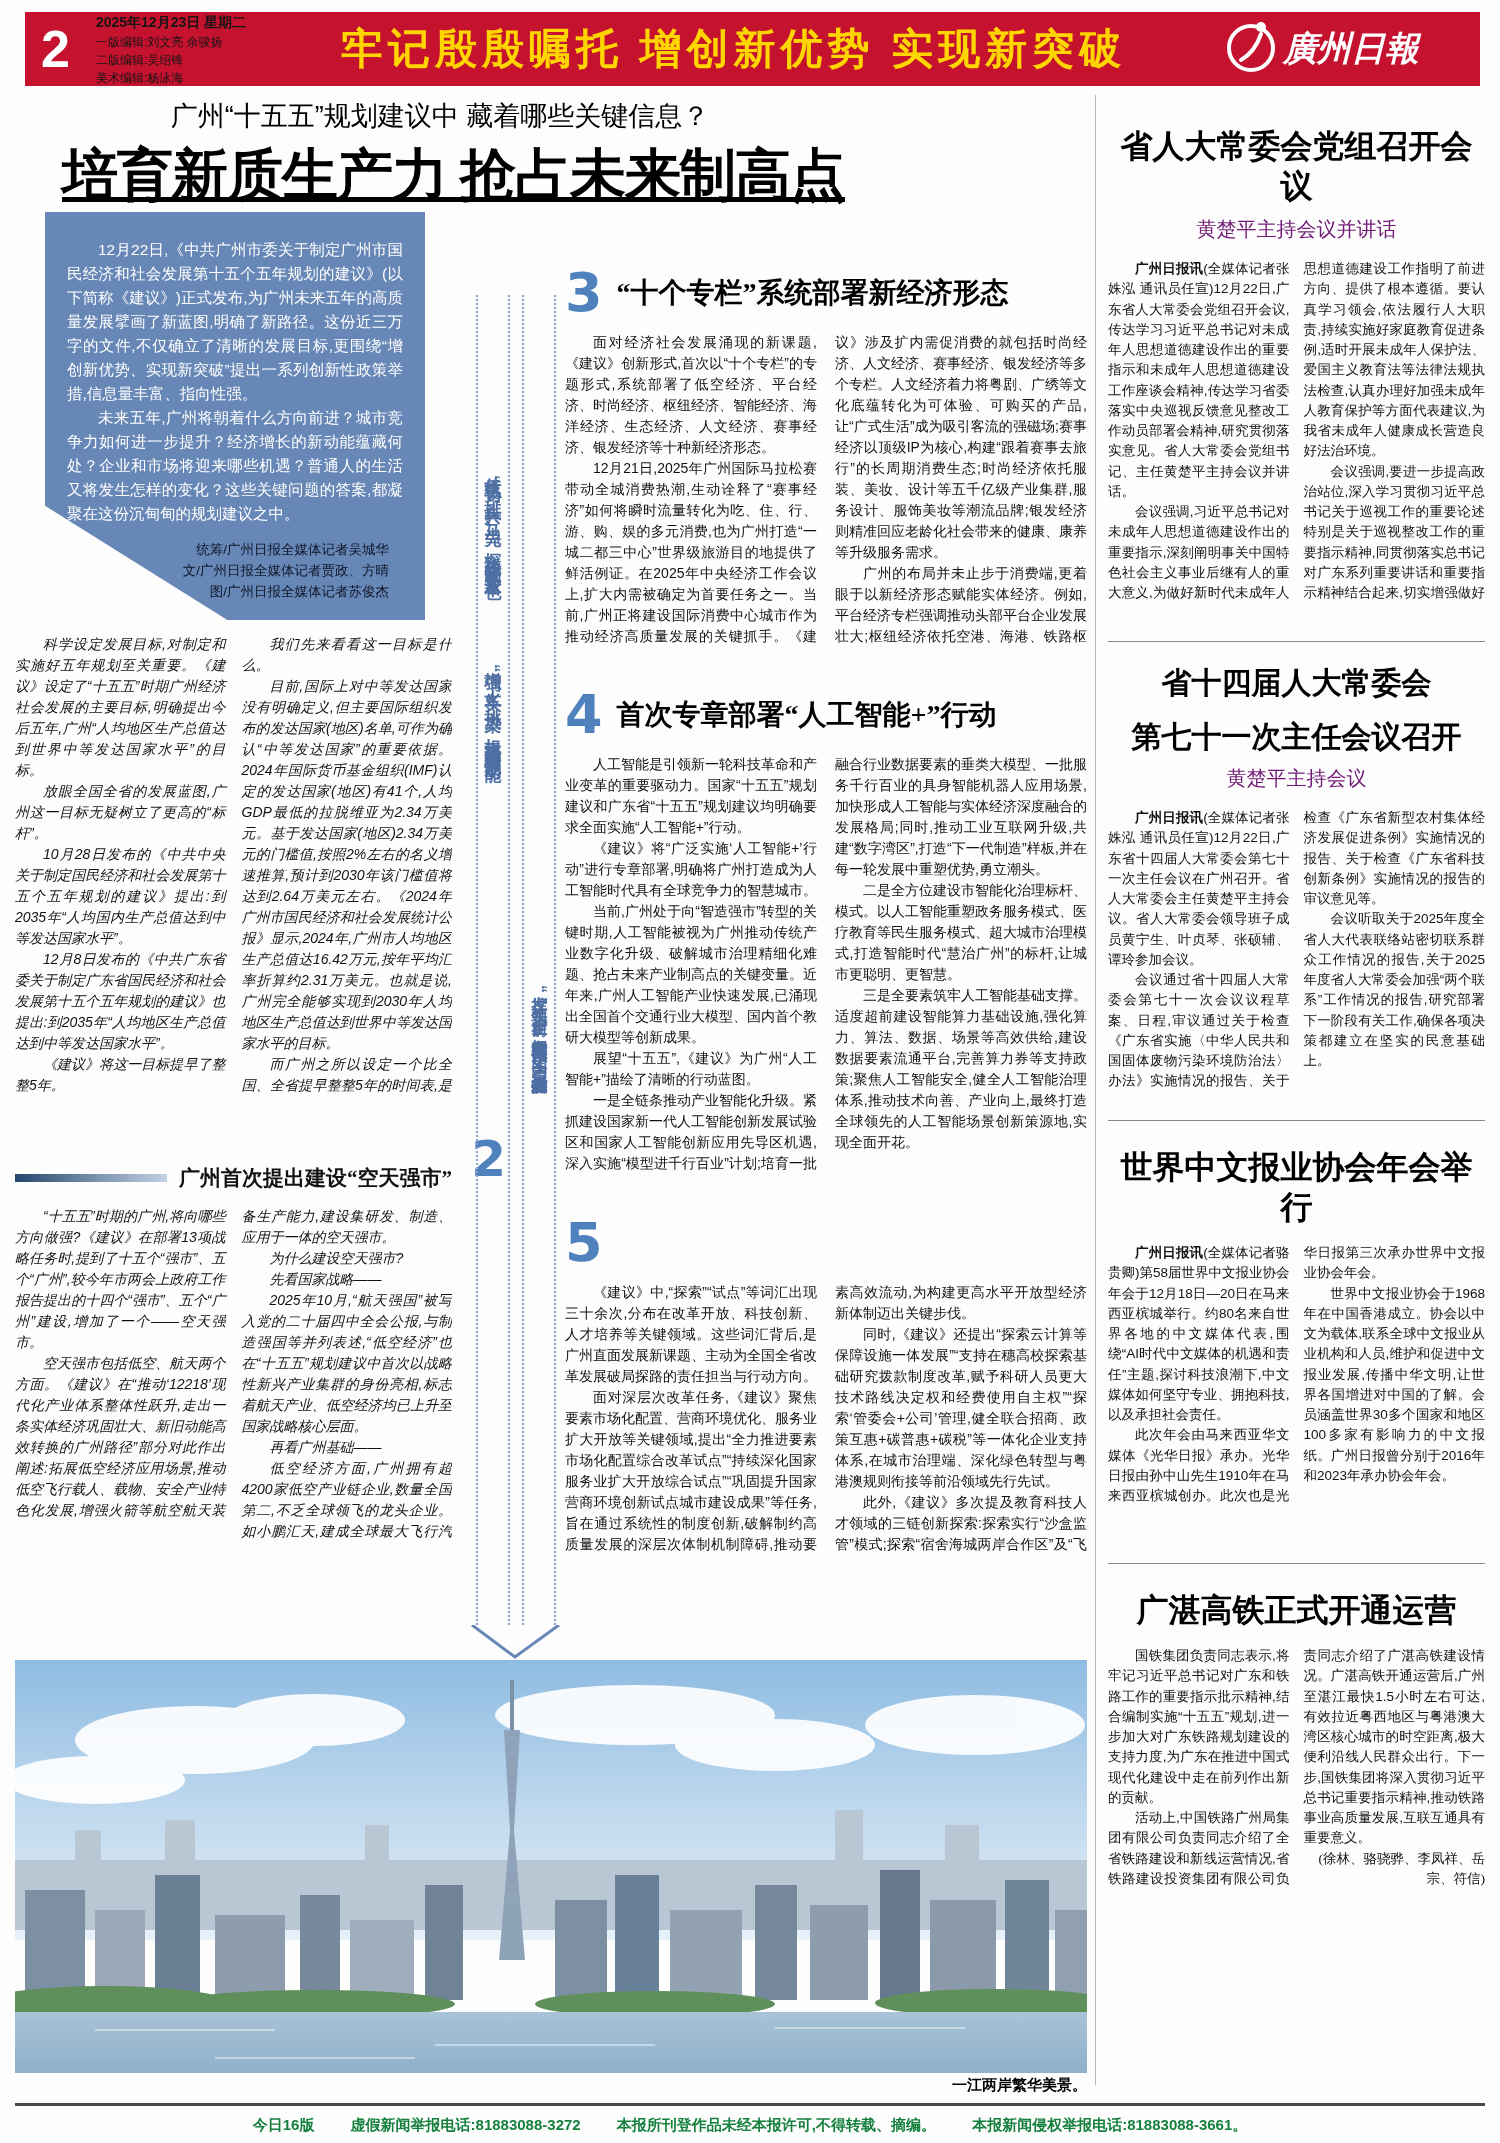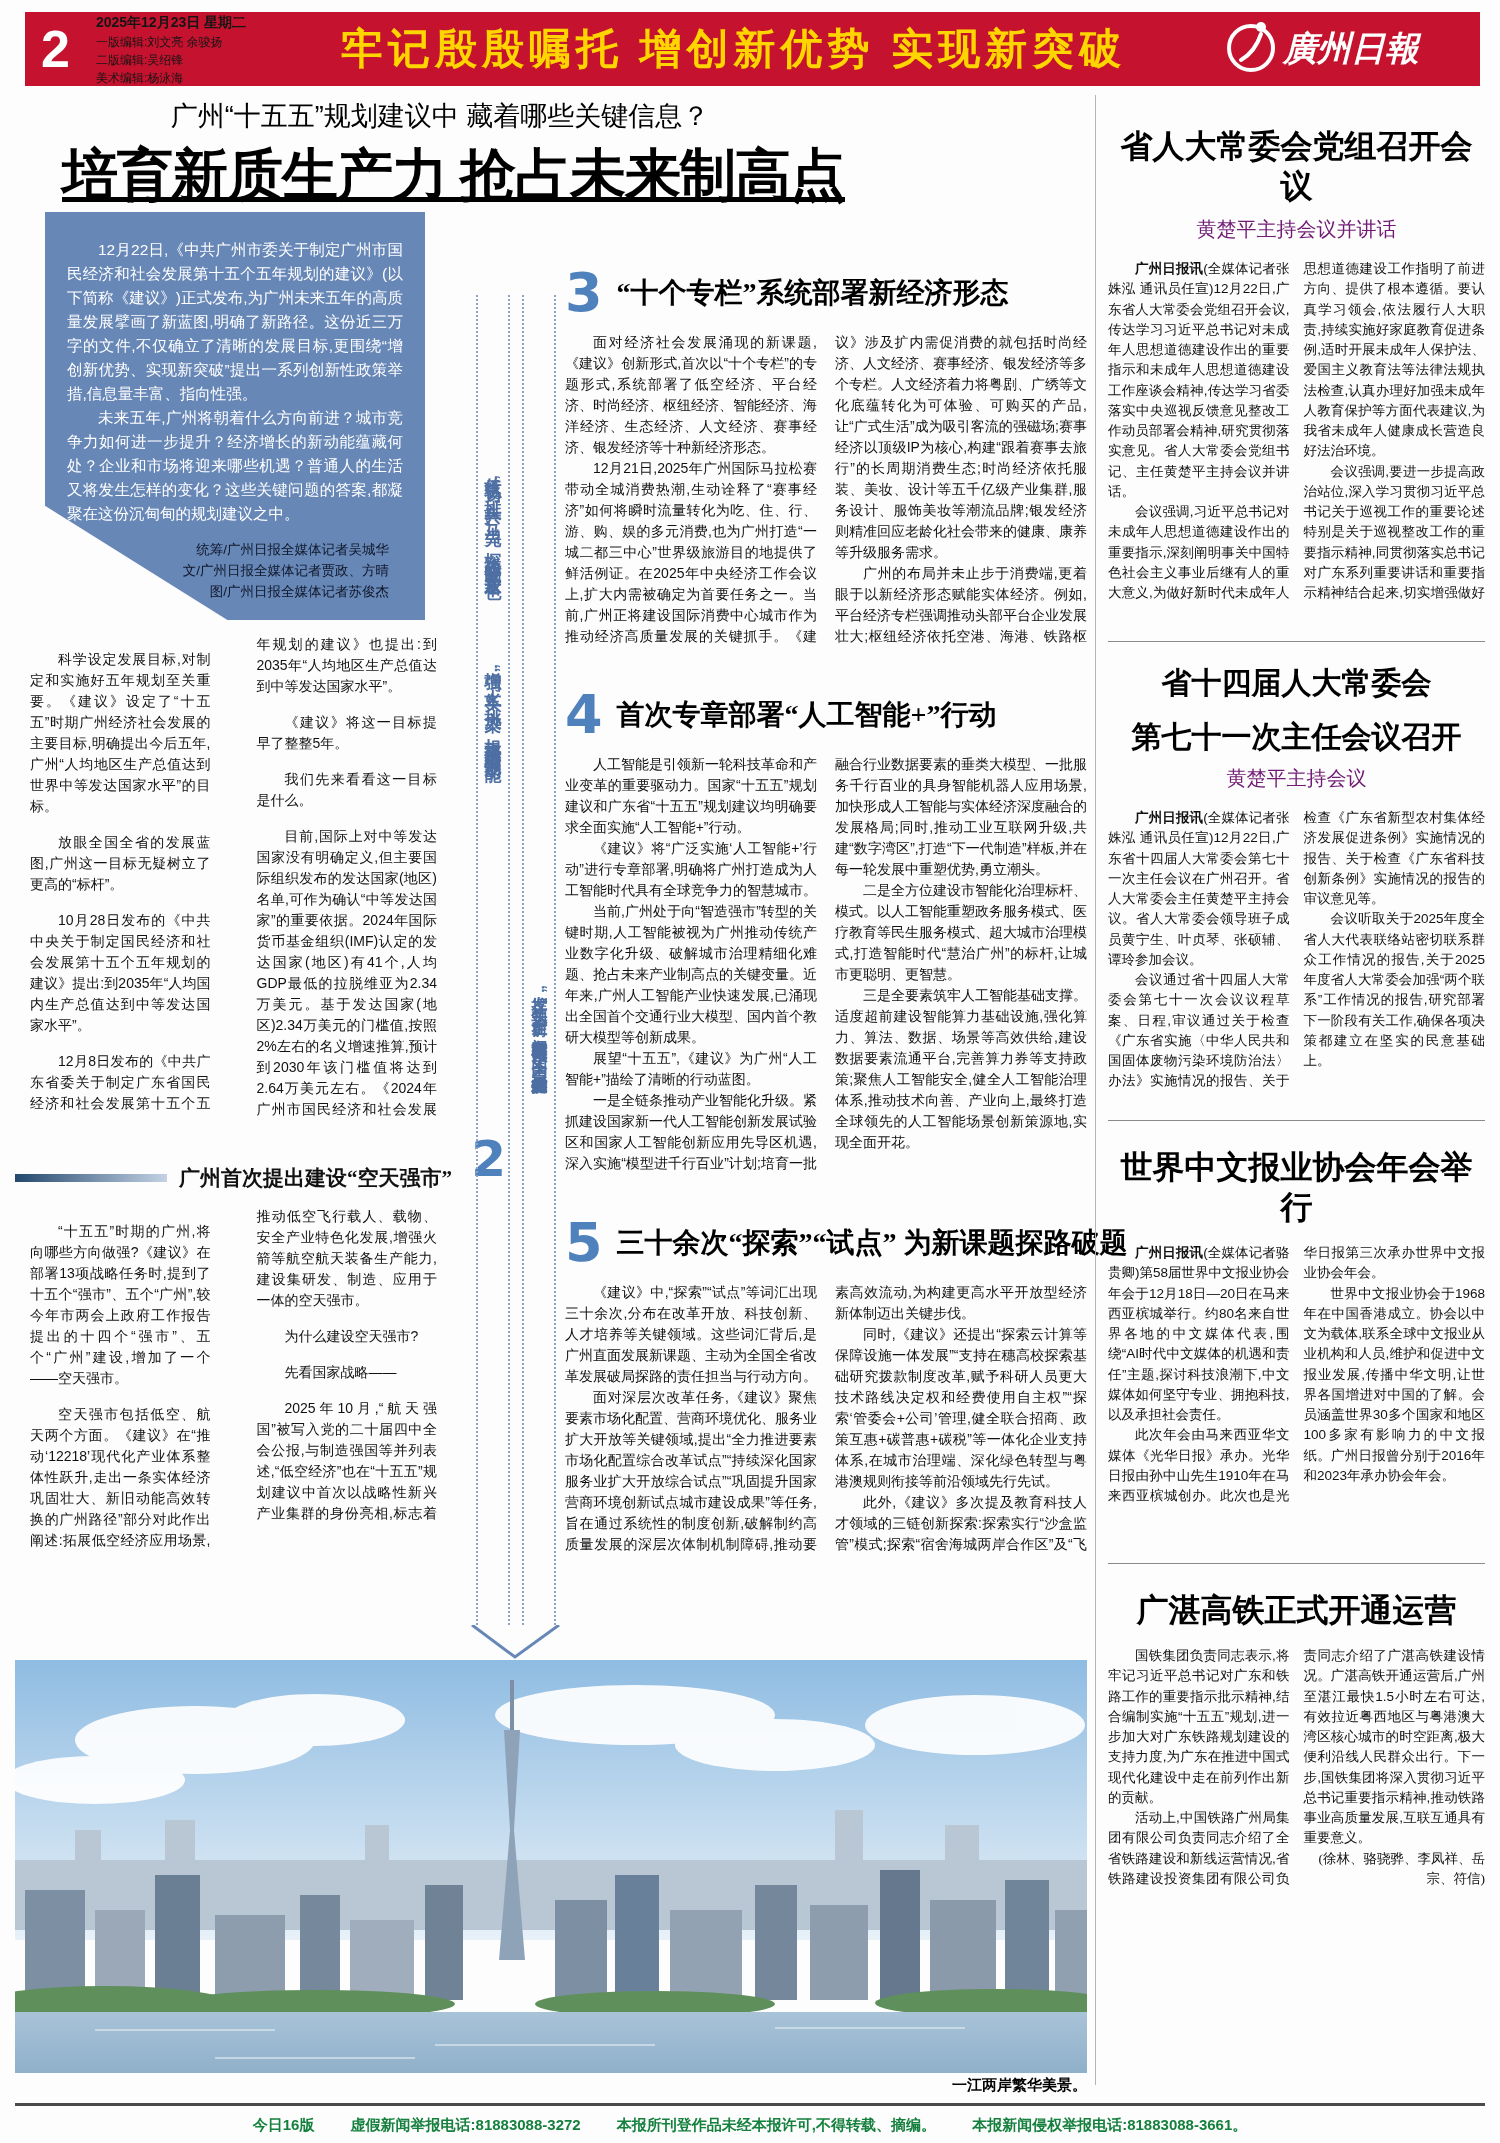--- a/index.html
+++ b/index.html
@@ -37,21 +37,21 @@
     font-weight:bold;font-size:22px;color:#000;line-height:1.2;}
   .bignum{position:absolute;right:-54px;top:-30px;font-size:50px;font-weight:900;
     color:#4f81bd;font-family:"DejaVu Sans",sans-serif;line-height:1;}
   .divider-row{display:flex;align-items:center;margin-top:30px;position:relative;}
   .grad-line{flex:1;height:8px;background:linear-gradient(90deg,#24486e,#c3d2e4);
     margin-right:12px;}
   .divider-row .sec-title2{font-family:"Liberation Serif",serif;font-weight:bold;
     font-size:21px;white-space:nowrap;}
   .body-cols{margin-top:14px;column-count:2;column-gap:16px;font-size:14px;
     line-height:1.5;text-align:justify;overflow:hidden;}
-  .body-cols p{text-indent:2em;margin:15px;}
+  .body-cols p{text-indent:2em;margin:0;font-style:italic;}
   .h-s1{height:500px;} .h-s2{height:352px;}
   
   .ribbon{position:absolute;left:468px;top:295px;width:95px;height:1330px;}
   .rail{position:absolute;top:0;bottom:0;width:30px;
     border-left:2px dotted #8ba3c7;border-right:2px dotted #8ba3c7;overflow:hidden;}
   .rail-a{left:8px;} .rail-b{left:54px;}
   .vtext{writing-mode:vertical-rl;font-weight:bold;color:#4e6fa3;font-size:17px;
     letter-spacing:3px;margin:0 auto;display:block;}
   .vt1{margin-top:168px;} .vt3{margin-top:86px;}
   .vt2{margin-top:688px;font-size:16px;letter-spacing:1px;}
@@ -178,21 +178,20 @@
       <span class="t">首次专章部署“人工智能+”行动</span>
     </div>
     <div class="mid-cols h-s4">
       <div class="plist"><p>人工智能是引领新一轮科技革命和产业变革的重要驱动力。国家“十五五”规划建议和广东省“十五五”规划建议均明确要求全面实施“人工智能+”行动。</p><p>《建议》将“广泛实施‘人工智能+’行动”进行专章部署,明确将广州打造成为人工智能时代具有全球竞争力的智慧城市。</p><p>当前,广州处于向“智造强市”转型的关键时期,人工智能被视为广州推动传统产业数字化升级、破解城市治理精细化难题、抢占未来产业制高点的关键变量。近年来,广州人工智能产业快速发展,已涌现出全国首个交通行业大模型、国内首个教研大模型等创新成果。</p><p>展望“十五五”,《建议》为广州“人工智能+”描绘了清晰的行动蓝图。</p><p>一是全链条推动产业智能化升级。紧抓建设国家新一代人工智能创新发展试验区和国家人工智能创新应用先导区机遇,深入实施“模型进千行百业”计划;培育一批融合行业数据要素的垂类大模型、一批服务千行百业的具身智能机器人应用场景,加快形成人工智能与实体经济深度融合的发展格局;同时,推动工业互联网升级,共建“数字湾区”,打造“下一代制造”样板,并在每一轮发展中重塑优势,勇立潮头。</p><p>二是全方位建设市智能化治理标杆、模式。以人工智能重塑政务服务模式、医疗教育等民生服务模式、超大城市治理模式,打造智能时代“慧治广州”的标杆,让城市更聪明、更智慧。</p><p>三是全要素筑牢人工智能基础支撑。适度超前建设智能算力基础设施,强化算力、算法、数据、场景等高效供给,建设数据要素流通平台,完善算力券等支持政策;聚焦人工智能安全,健全人工智能治理体系,推动技术向善、产业向上,最终打造全球领先的人工智能场景创新策源地,实现全面开花。</p></div>
     </div>
   </div>
 
   <div class="sec">
     <div class="sec-head-mid">
       <span class="num">5</span>
-      <span class="t">三十余次“探索”“试点” 为新课题探路破题</span>
     </div>
     <div class="mid-cols h-s5">
       <div class="plist"><p>《建议》中,“探索”“试点”等词汇出现三十余次,分布在改革开放、科技创新、人才培养等关键领域。这些词汇背后,是广州直面发展新课题、主动为全国全省改革发展破局探路的责任担当与行动方向。</p><p>面对深层次改革任务,《建议》聚焦要素市场化配置、营商环境优化、服务业扩大开放等关键领域,提出“全力推进要素市场化配置综合改革试点”“持续深化国家服务业扩大开放综合试点”“巩固提升国家营商环境创新试点城市建设成果”等任务,旨在通过系统性的制度创新,破解制约高质量发展的深层次体制机制障碍,推动要素高效流动,为构建更高水平开放型经济新体制迈出关键步伐。</p><p>同时,《建议》还提出“探索云计算等保障设施一体发展”“支持在穗高校探索基础研究拨款制度改革,赋予科研人员更大技术路线决定权和经费使用自主权”“探索‘管委会+公司’管理,健全联合招商、政策互惠+碳普惠+碳税”等一体化企业支持体系,在城市治理端、深化绿色转型与粤港澳规则衔接等前沿领域先行先试。</p><p>此外,《建议》多次提及教育科技人才领域的三链创新探索:探索实行“沙盒监管”模式;探索“宿舍海城两岸合作区”及“飞地”经济模式,与省内沿海城市共建海洋产业合作区……</p></div>
     </div>
   </div>
 </div>
 
 <div class="photo">
   <svg width="1072" height="413" viewBox="0 0 1072 413">
     <defs>

